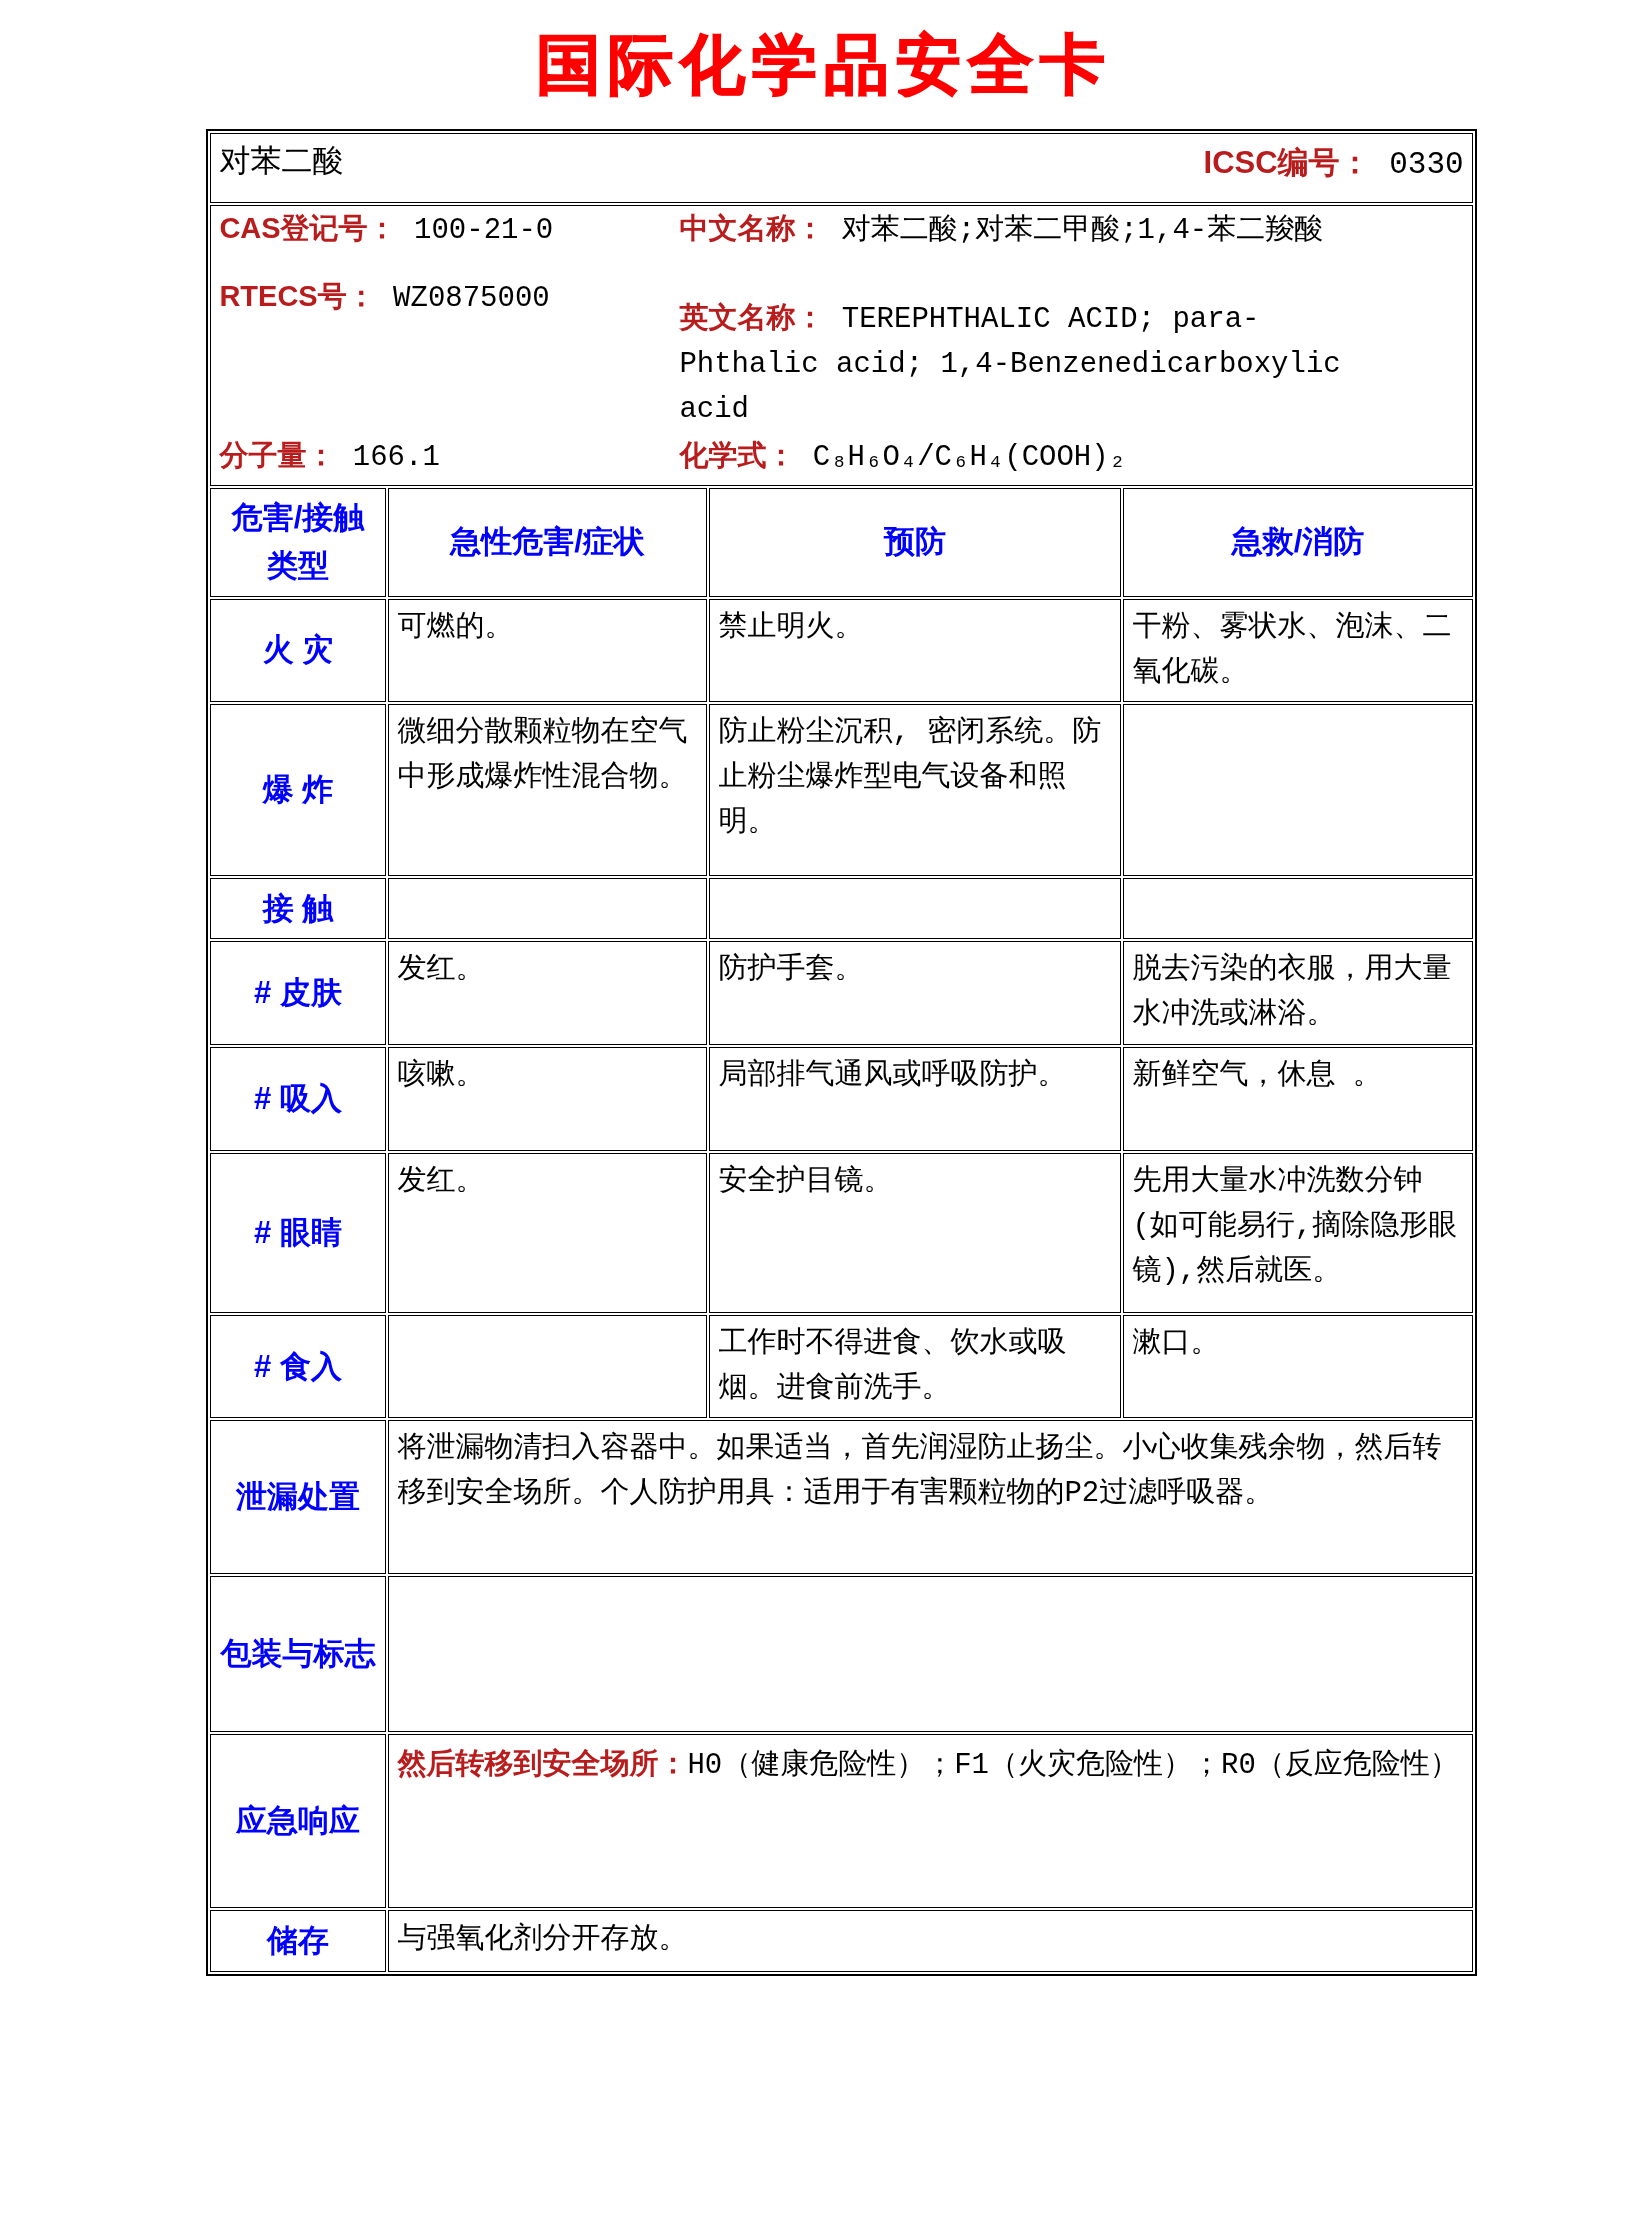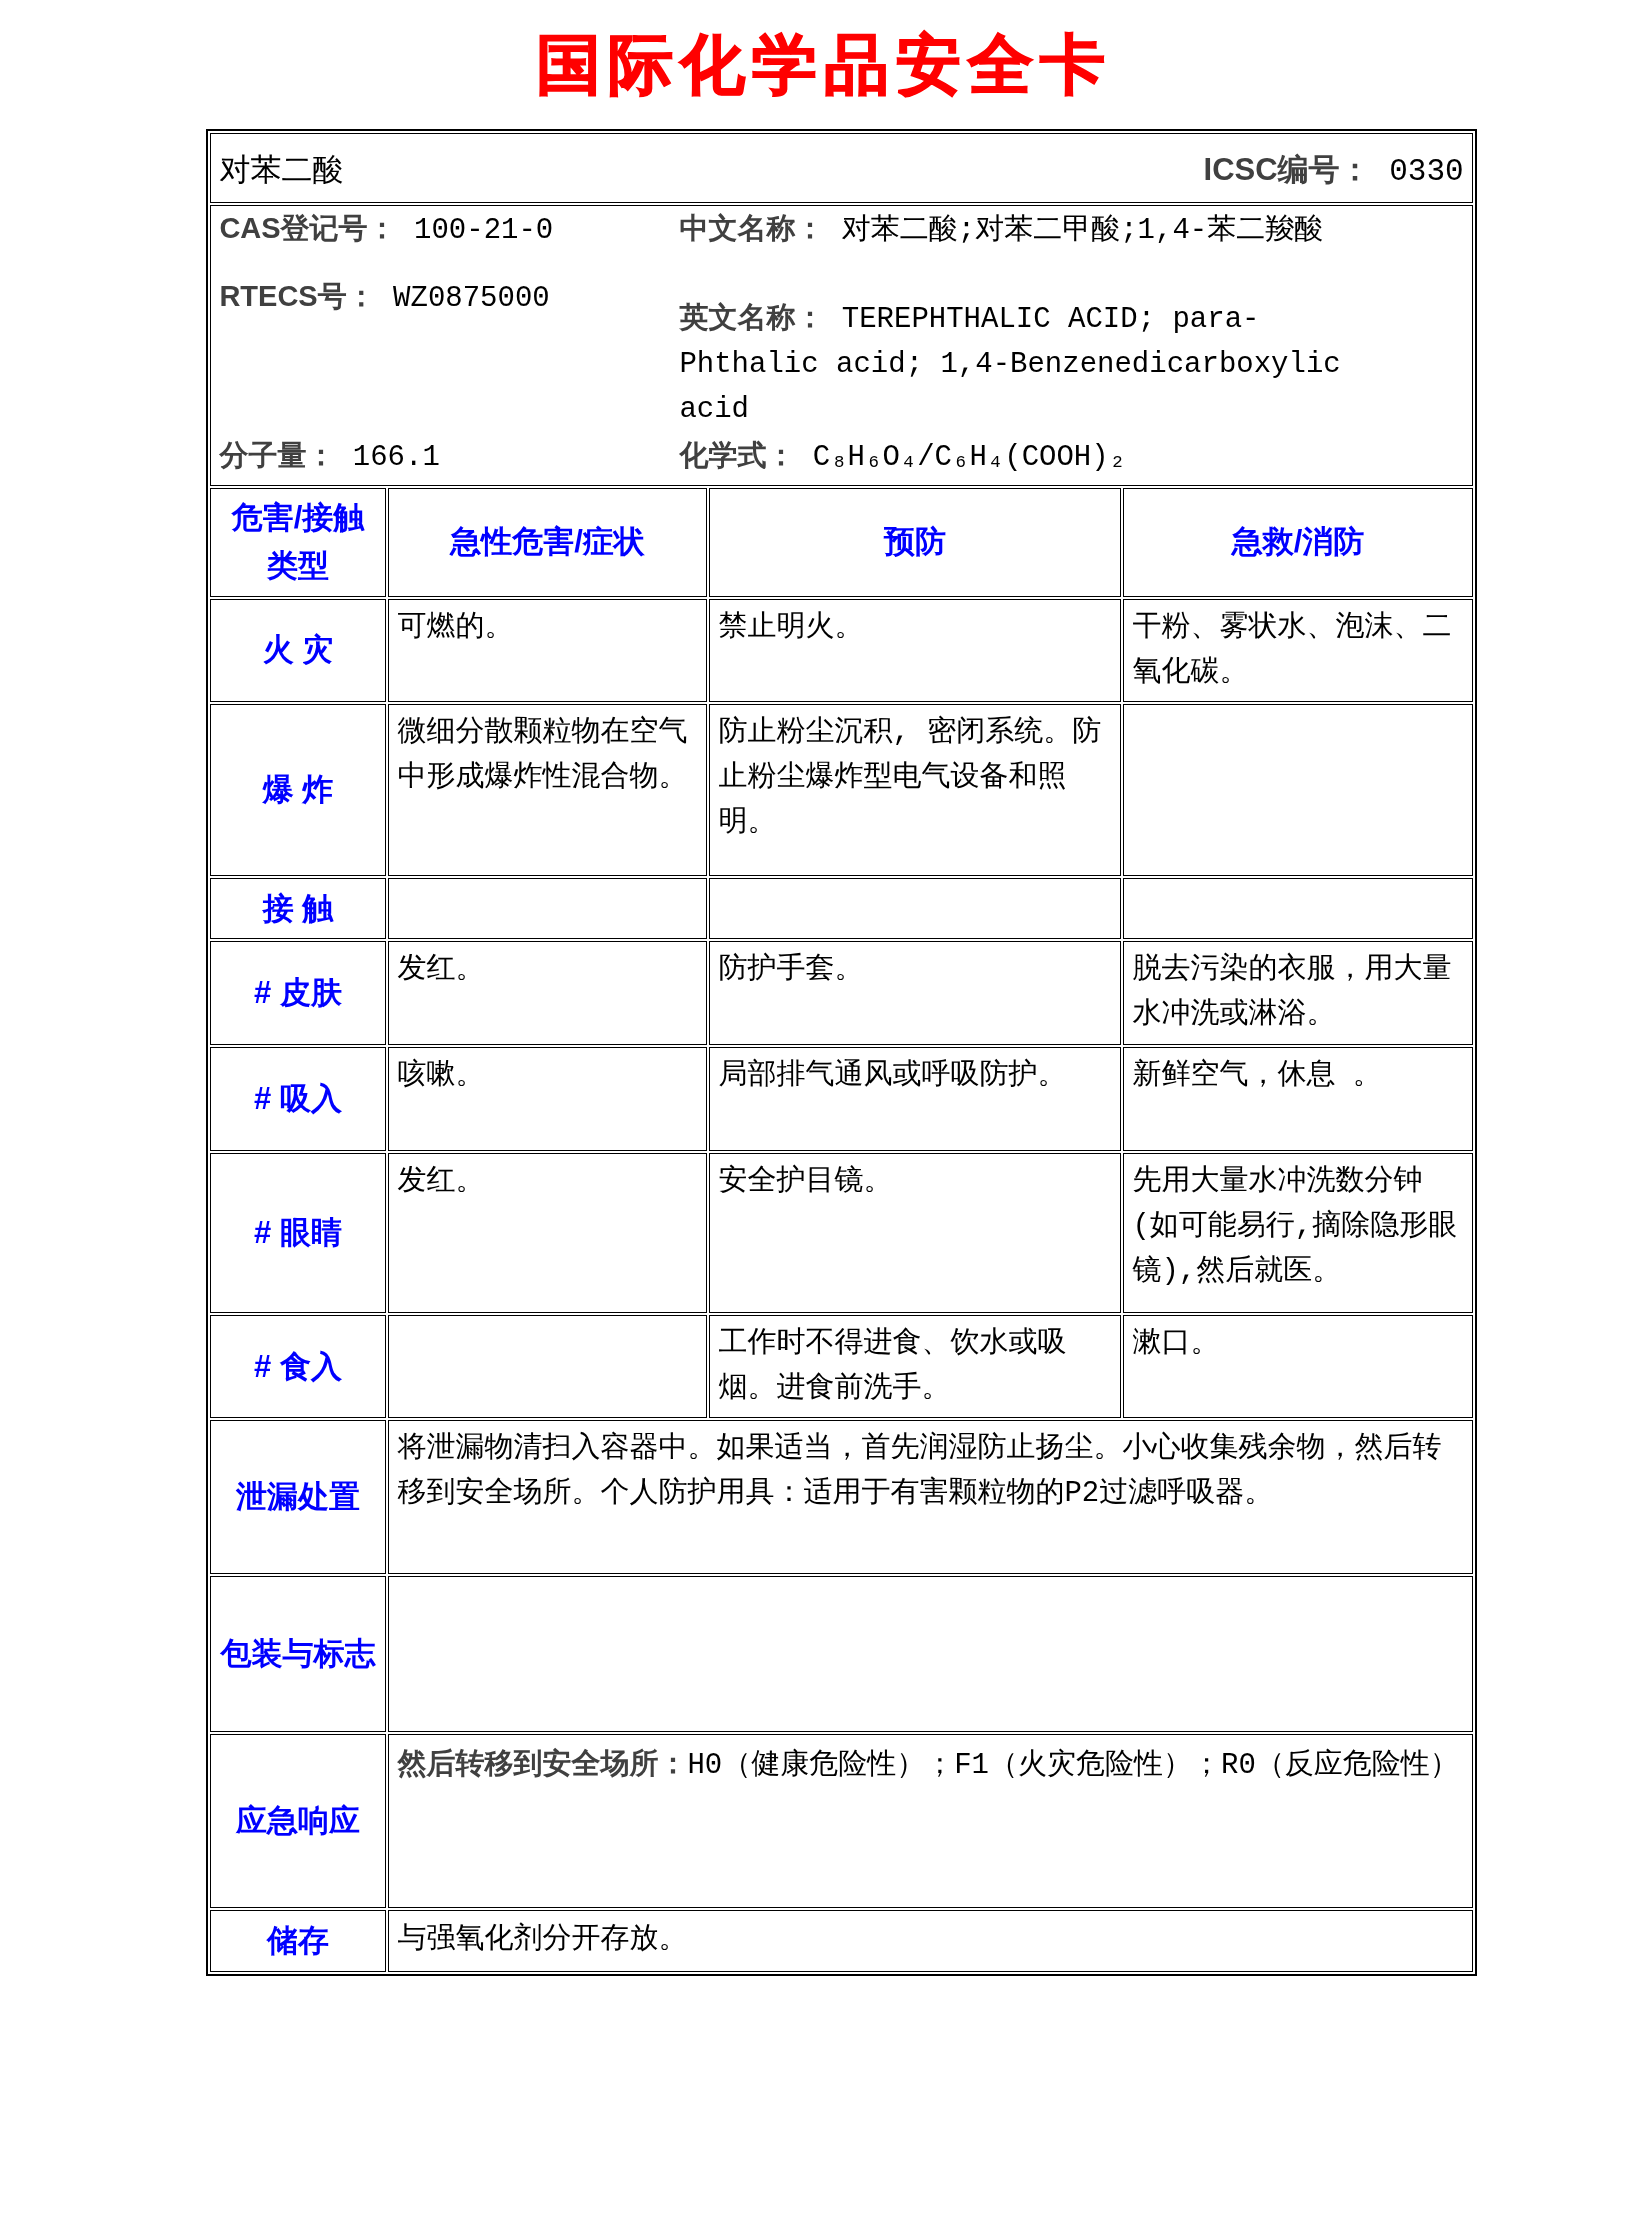--- a/index.html
+++ b/index.html
@@ -48,28 +48,28 @@
   .lbl-cell {
     color: #0000FF;
     font-weight: bold;
     text-align: center;
     vertical-align: middle;
     font-size: 31px;
     font-family: "Liberation Sans", "DejaVu Sans", sans-serif;
     white-space: pre-line;
   }
   .blue {
-    color: #404040;
+    color: #b91c1c;
     font-weight: bold;
     font-family: "Liberation Sans", "DejaVu Sans", sans-serif;
   }
   .name-flex {
     display: flex;
     justify-content: space-between;
-    align-items: flex-end;
+    align-items: flex-start;
     height: 100%;
   }
   .name-flex .substance { font-size: 31px; }
   .name-flex .icsc { font-size: 31px; }
 
   .id-wrap {
     height: 264px;
     display: flex;
     flex-direction: column;
     justify-content: center;

